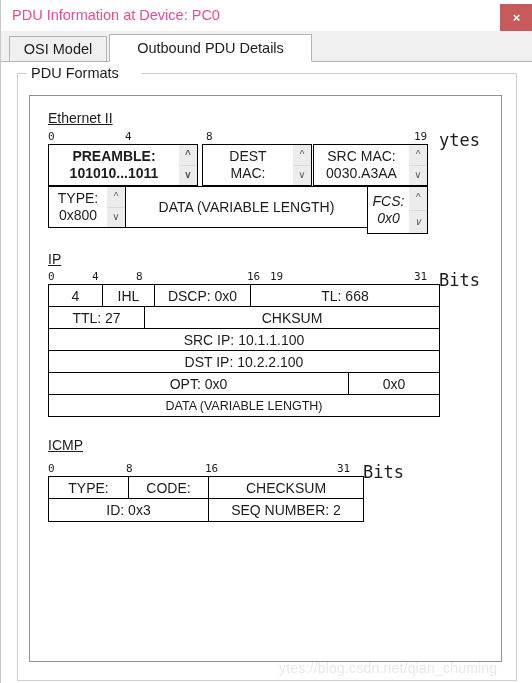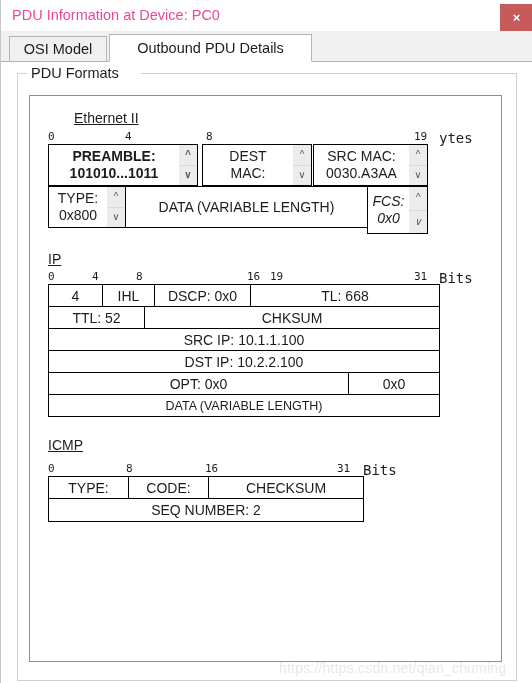--- a/index.html
+++ b/index.html
@@ -124,21 +124,21 @@
   }
   .ruler .tick {
     position: absolute; top: 0;
     font-family: "DejaVu Sans Mono", monospace;
     font-size: 11px; color: #1c1c1c;
     white-space: nowrap;
   }
   .ruler .unit {
     position: absolute; top: 0;
     font-family: "DejaVu Sans Mono", monospace;
-    font-size: 14px; color: #1c1c1c;
+    font-size: 17px; color: #1c1c1c;
     white-space: nowrap;
   }
 
   
   .eth-box {
     position: absolute;
     box-sizing: border-box;
     border: 1px solid #000000;
     background: #ffffff;
     display: flex;
@@ -222,21 +222,21 @@
 
   <div class="content">
 
     <div class="groupbox"></div>
     <div class="groupbox-top-left"></div>
     <div class="groupbox-top-right"></div>
     <div class="groupbox-label">PDU Formats</div>
 
     <div class="panel">
 
-      <div class="proto-title" style="left:18px; top:14px;margin-left:26px;">Ethernet II</div>
+      <div class="proto-title" style="left:18px; top:14px;">Ethernet II</div>
 
       <div class="ruler" style="left:18px; top:34px; width:430px;">
         <span class="tick" style="left:0px;">0</span>
         <span class="tick" style="left:77px;">4</span>
         <span class="tick" style="left:158px;">8</span>
         <span class="tick" style="left:271px;margin-top:32px;">14</span>
         <span class="tick" style="left:366px;">19</span>
         <span class="unit" style="left:391px;">ytes</span>
       </div>
 
@@ -314,21 +314,21 @@
       </div>
 
       <div class="gtable" style="left:18px; top:188px; width:392px;">
         <div class="grow" style="height:22px;">
           <div class="gcell" style="width:54px;">4</div>
           <div class="gcell" style="width:52px;">IHL</div>
           <div class="gcell" style="width:96px;">DSCP: 0x0</div>
           <div class="gcell" style="flex:1 1 auto;">TL: 668</div>
         </div>
         <div class="grow" style="height:22px;">
-          <div class="gcell" style="width:96px;">TTL: 52</div>
+          <div class="gcell" style="width:96px;">TTL: 27</div>
           <div class="gcell" style="flex:1 1 auto;">CHKSUM</div>
         </div>
         <div class="grow" style="height:22px;justify-content:flex-end;">
           <div class="gcell" style="flex:1 1 auto;">SRC IP: 10.1.1.100</div>
         </div>
         <div class="grow" style="height:22px;">
           <div class="gcell" style="flex:1 1 auto;">DST IP: 10.2.2.100</div>
         </div>
         <div class="grow" style="height:22px;">
           <div class="gcell" style="width:300px;">OPT: 0x0</div>
@@ -349,22 +349,23 @@
         <span class="unit" style="left:315px;">Bits</span>
       </div>
 
       <div class="gtable" style="left:18px; top:380px; width:316px;">
         <div class="grow" style="height:22px;">
           <div class="gcell" style="width:80px;">TYPE:</div>
           <div class="gcell" style="width:80px;">CODE:</div>
           <div class="gcell" style="flex:1 1 auto;">CHECKSUM</div>
         </div>
         <div class="grow" style="height:22px;">
+          <div class="gcell" style="width:160px;">ID: 0x3</div>
           <div class="gcell" style="flex:1 1 auto;">SEQ NUMBER: 2</div>
         </div>
       </div>
 
     </div>
   </div>
 
-  <div class="watermark">https://https.csdn.net/qian_chuming</div>
+  <div class="watermark">ytes://blog.csdn.net/qian_chuming</div>
 
 </div>
 
 </body></html>

